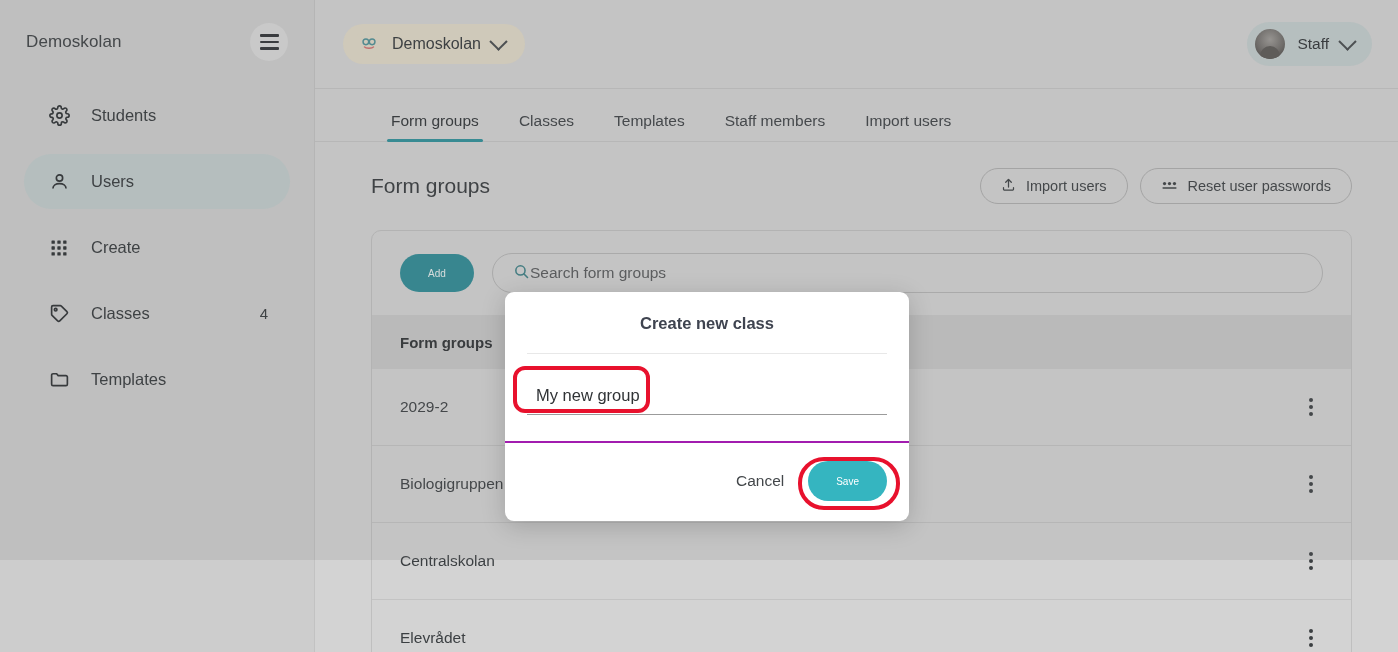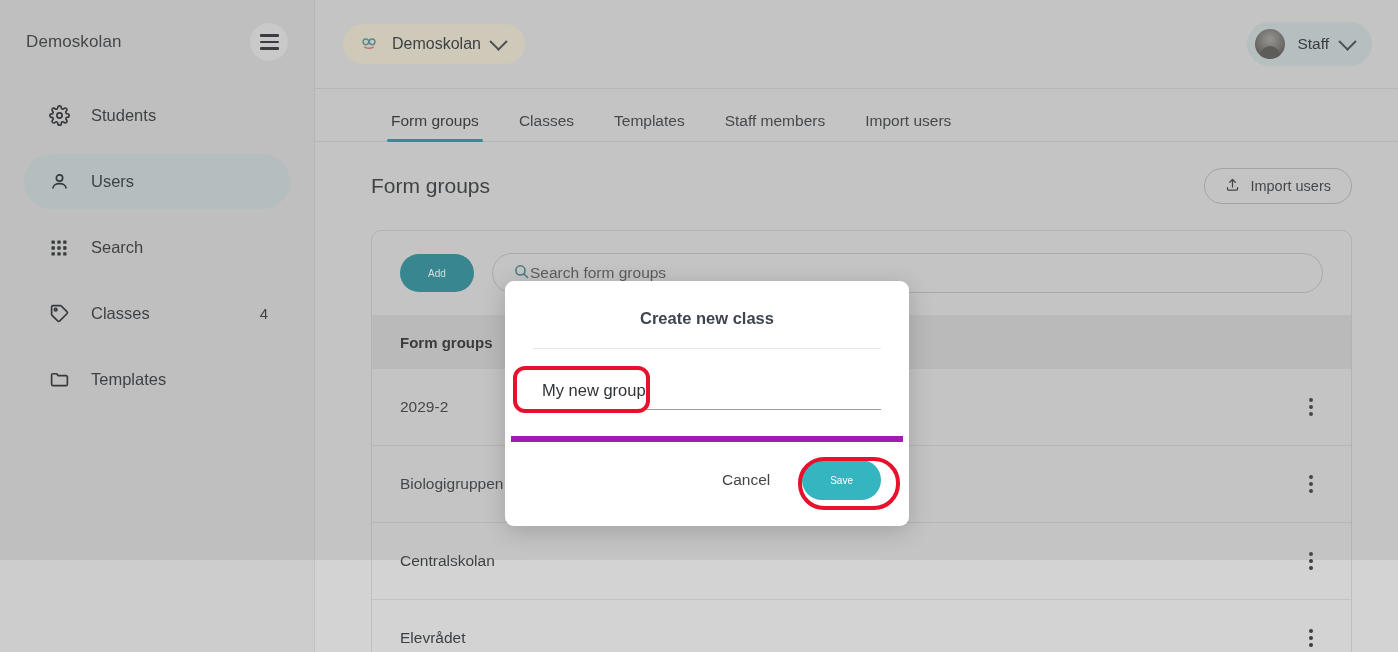--- a/index.html
+++ b/index.html
@@ -321,58 +321,58 @@
   
   .overlay {
     position: absolute;
     inset: 0;
     background: rgba(120,120,120,0.16);
     z-index: 40;
   }
   .modal {
     position: absolute;
     left: 505px;
-    top: 281px;
+    top: 292px;
     width: 404px;
     background: #ffffff;
     border-radius: 9px;
     box-shadow: 0 5px 24px rgba(0,0,0,.18);
     z-index: 50;
-    padding: 6px;
+    padding: 0;
   }
   .modal-title {
     text-align: center;
     font-size: 16.5px;
     font-weight: bold;
     color: #3f4450;
     padding: 22px 0 20px 0;
     border-bottom: 1px solid #e8e8e8;
     margin: 0 22px;
   }
   .modal-body {
     padding: 28px 22px 26px 22px;
-    border-bottom: 6px solid #a21caf;
+    border-bottom: 2px solid #a21caf;
     margin: 0 0 0 0;
   }
   .text-field {
     width: 100%;
     border: none;
     border-bottom: 1px solid #9b9b9b;
     outline: none;
     font-size: 16.5px;
     color: #303336;
     padding: 4px 2px 9px 9px;
     background: transparent;
     font-family: inherit;
   }
   .modal-footer {
     display: flex;
     align-items: center;
     justify-content: flex-end;
-    gap: 20px;
+    gap: 12px;
     padding: 18px 22px 20px 22px;
   }
   .cancel-btn {
     background: transparent;
     border: none;
     font-size: 15.5px;
     color: #43474a;
     cursor: pointer;
     padding: 8px 12px;
     font-family: inherit;
@@ -446,21 +446,21 @@
               <rect x="10" y="3" width="4" height="4" rx="0.7"></rect>
               <rect x="17" y="3" width="4" height="4" rx="0.7"></rect>
             <rect x="3" y="10" width="4" height="4" rx="0.7"></rect>
               <rect x="10" y="10" width="4" height="4" rx="0.7"></rect>
               <rect x="17" y="10" width="4" height="4" rx="0.7"></rect>
             <rect x="3" y="17" width="4" height="4" rx="0.7"></rect>
               <rect x="10" y="17" width="4" height="4" rx="0.7"></rect>
               <rect x="17" y="17" width="4" height="4" rx="0.7"></rect>
           </svg>
         </span>
-        <span class="nav-label">Search</span>
+        <span class="nav-label">Create</span>
         <span class="nav-badge"></span>
       </div>
 
       <div class="nav-item">
         <span class="nav-icon">
           <svg width="21" height="21" viewBox="0 0 24 24" fill="none" stroke="currentColor" stroke-width="1.9" stroke-linejoin="round">
             <path d="M20.5 12.3 12.3 20.5a1.7 1.7 0 0 1-2.4 0l-6.4-6.4a1.7 1.7 0 0 1-.5-1.2V4.6c0-.9.7-1.6 1.6-1.6h8.3c.5 0 .9.2 1.2.5l6.4 6.4a1.7 1.7 0 0 1 0 2.4z"></path>
             <circle cx="7.6" cy="7.6" r="1.5"></circle>
           </svg>
         </span>
@@ -522,20 +522,31 @@
           <button class="ghost-btn">
             <span>
               <svg width="15" height="15" viewBox="0 0 24 24" fill="none" stroke="#3b3f42" stroke-width="2" stroke-linecap="round" stroke-linejoin="round">
                 <path d="M12 16V4"></path>
                   <path d="m7.5 8.5 4.5-4.5 4.5 4.5"></path>
                   <path d="M4 17v2.2A1.8 1.8 0 0 0 5.8 21h12.4A1.8 1.8 0 0 0 20 19.2V17"></path>
               </svg>
             </span>
             <span>Import users</span>
           </button>
+          <button class="ghost-btn">
+            <span>
+              <svg width="17" height="14" viewBox="0 0 24 18" fill="#3b3f42">
+                <circle cx="5" cy="7" r="2.3"></circle>
+                  <circle cx="12" cy="7" r="2.3"></circle>
+                  <circle cx="19" cy="7" r="2.3"></circle>
+                <rect x="2" y="12" width="20" height="2.2" rx="1"></rect>
+              </svg>
+            </span>
+            <span>Reset user passwords</span>
+          </button>
         </div>
       </div>
 
       <div class="card">
 
         <div class="card-toolbar">
           <button class="add-btn">Add</button>
           <div class="search-box">
             <span>
               <svg width="17" height="17" viewBox="0 0 24 24" fill="none" stroke="#3c7f85" stroke-width="2.2" stroke-linecap="round">

